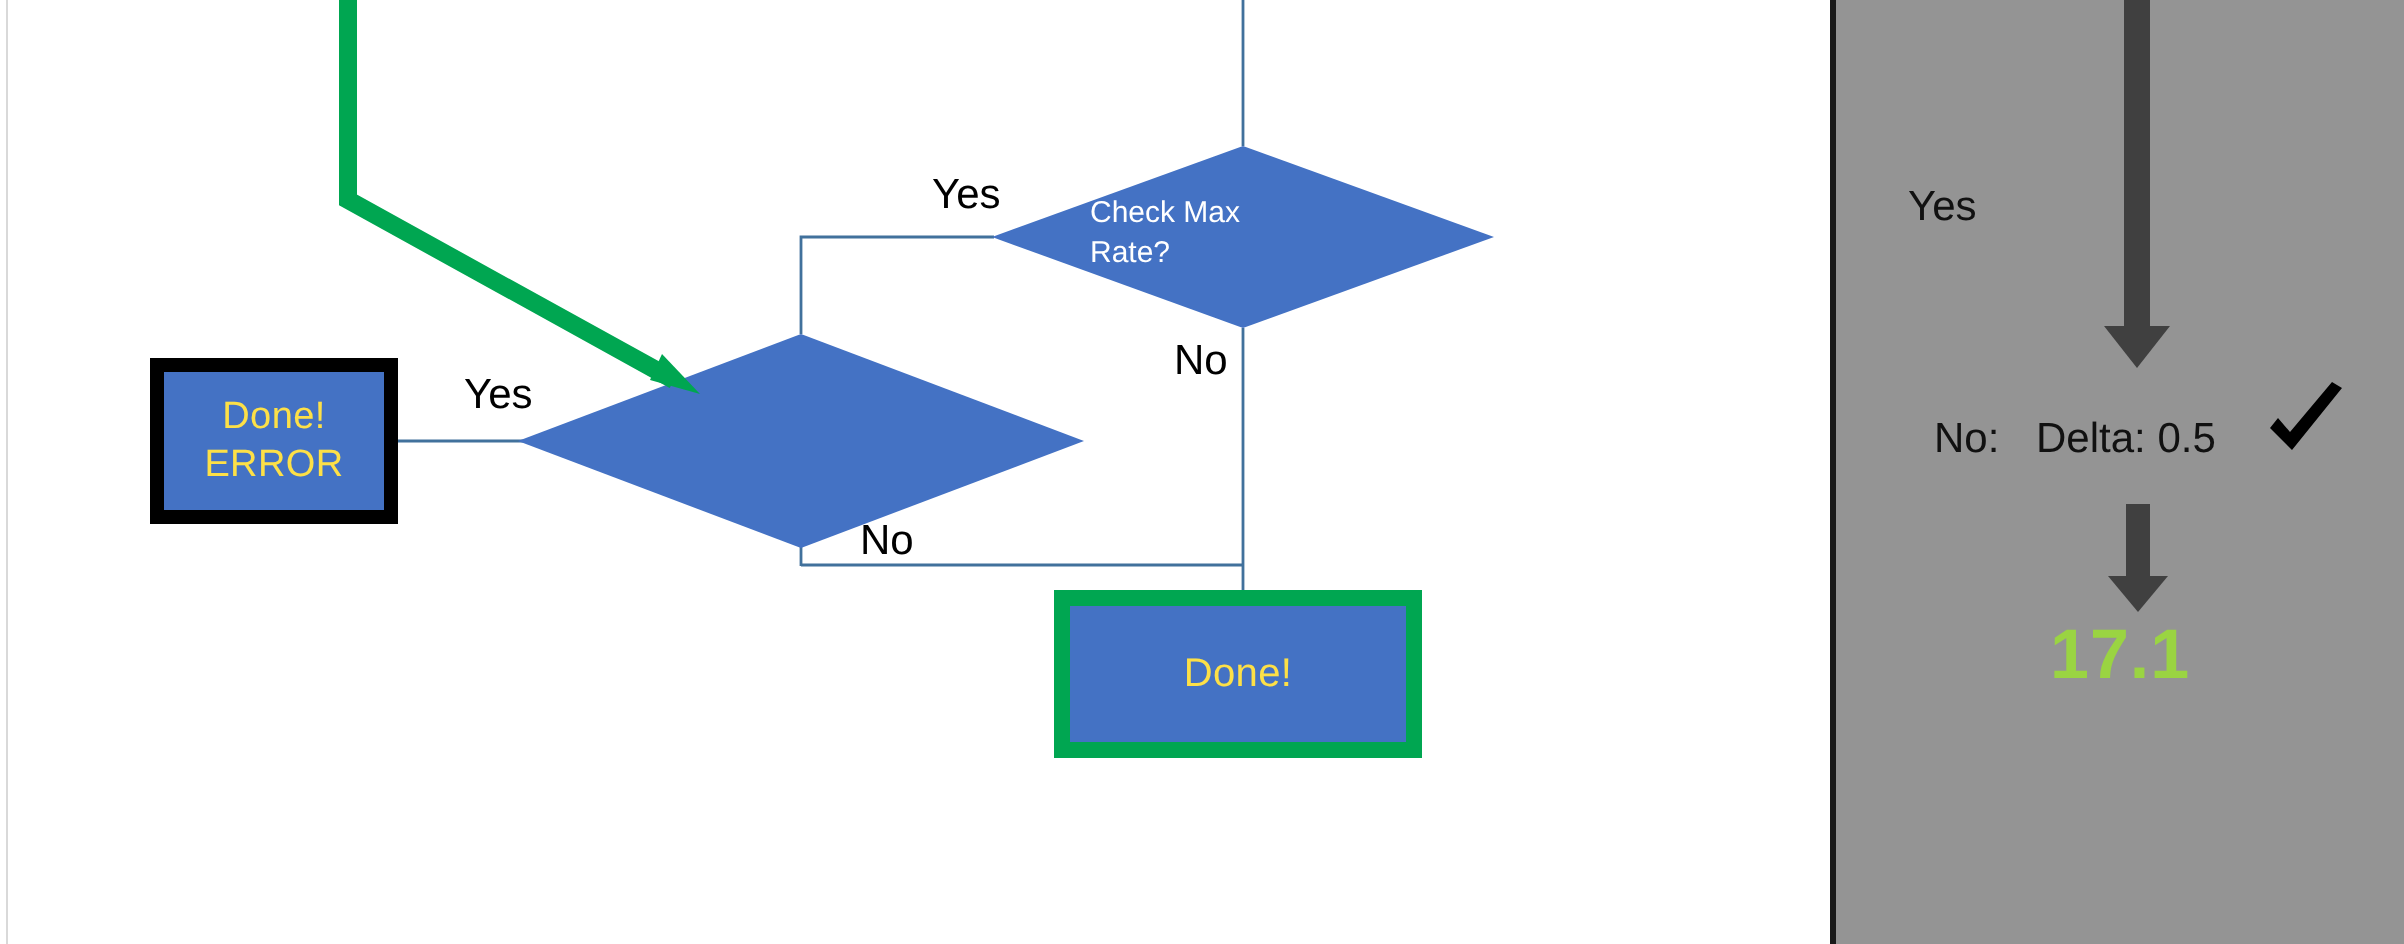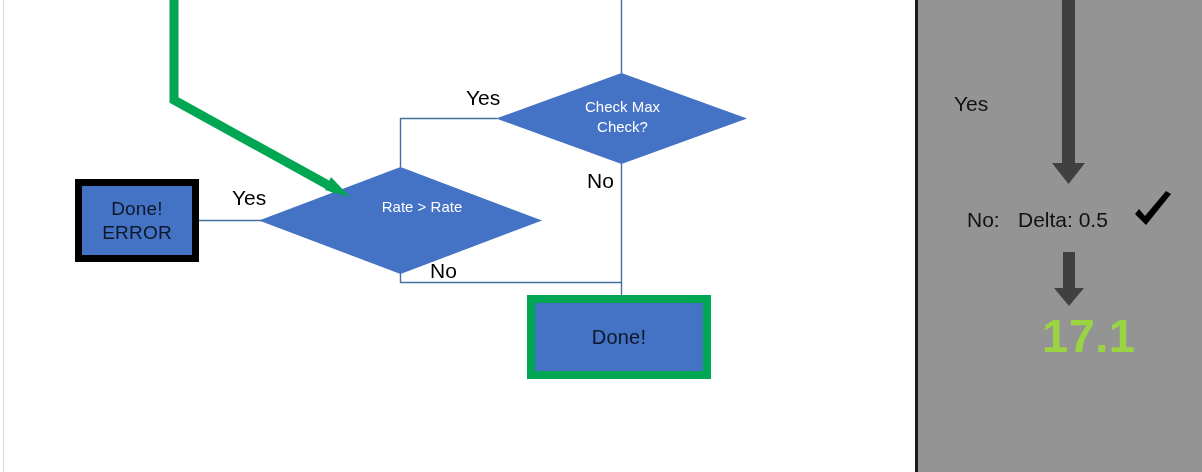--- a/index.html
+++ b/index.html
@@ -39,21 +39,21 @@
   }
   
   .proc-box {
     position: absolute;
     background: #4472c4;
     box-sizing: border-box;
     display: flex;
     align-items: center;
     justify-content: center;
     flex-direction: column;
-    color: #0f172a;
+    color: #fde047;
     font-size: 19px;
     line-height: 1.25;
     text-align: center;
     letter-spacing: 0.2px;
   }
   #box-done-error {
     left: 75px; top: 179px;
     width: 124px; height: 83px;
     border: 7px solid #000000;
   }
@@ -62,21 +62,21 @@
     width: 184px; height: 84px;
     border: 8px solid #00a651;
     font-size: 20px;
   }
   
   .diamond-label {
     position: absolute;
     color: #ffffff;
     font-size: 15px;
     line-height: 1.3;
-    text-align: center;
+    text-align: left;
     pointer-events: none;
   }
   #label-rate-gt {
     left: 342px; top: 197px; width: 160px;
   }
   #label-check-max {
     left: 545px; top: 97px; width: 155px;
   }
   
   .edge-label {
@@ -109,26 +109,25 @@
     color: #111111;
     font-size: 21px;
     white-space: nowrap;
   }
   #panel-yes { left: 36px; top: 92px; }
   #panel-no  { left: 49px; top: 208px; }
   #panel-delta { left: 100px; top: 208px; }
   #panel-value {
     position: absolute;
     left: 107px; top: 308px;
-    font-size: 47px;
+    font-size: 35px;
     font-weight: bold;
     color: #9ad442;
     white-space: nowrap;
     letter-spacing: 0.5px;
-    margin-left: 17px;
   }
   #panel-check {
     position: absolute;
     left: 212px; top: 190px;
     width: 46px; height: 46px;
   }
 </style>
 </head>
 <body>
 
@@ -162,26 +161,25 @@
     <div id="box-done-error" class="proc-box">
       <span>Done!</span>
       <span>ERROR</span>
     </div>
 
     <div id="box-done" class="proc-box">
       <span>Done!</span>
     </div>
 
     <div id="label-rate-gt" class="diamond-label">
-      <div>Rate &gt; Rate</div>
     </div>
 
     <div id="label-check-max" class="diamond-label">
       <div>Check Max</div>
-      <div>Check?</div>
+      <div>Rate?</div>
     </div>
 
     <div id="edge-yes-left" class="edge-label">Yes</div>
     <div id="edge-yes-top" class="edge-label">Yes</div>
     <div id="edge-no-right" class="edge-label">No</div>
     <div id="edge-no-bottom" class="edge-label">No</div>
   </div>
 
   <div id="right-panel">
 

